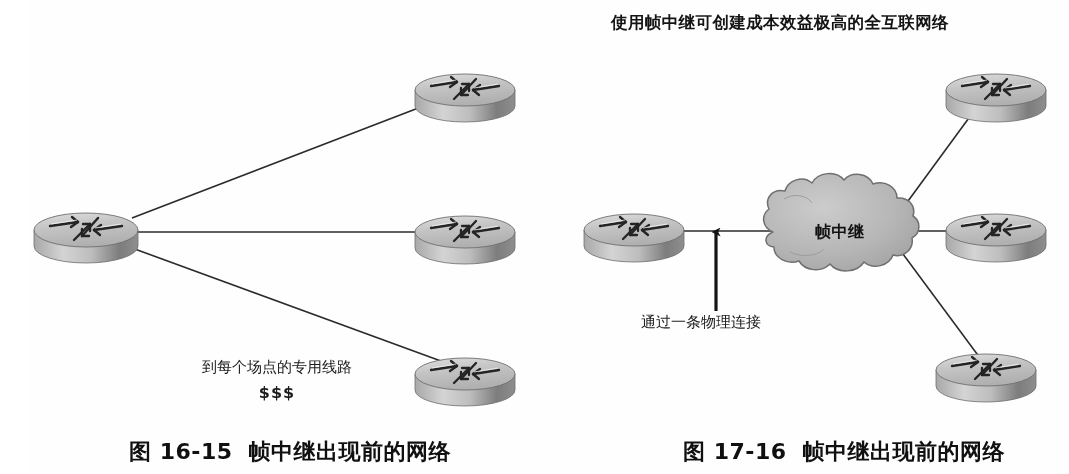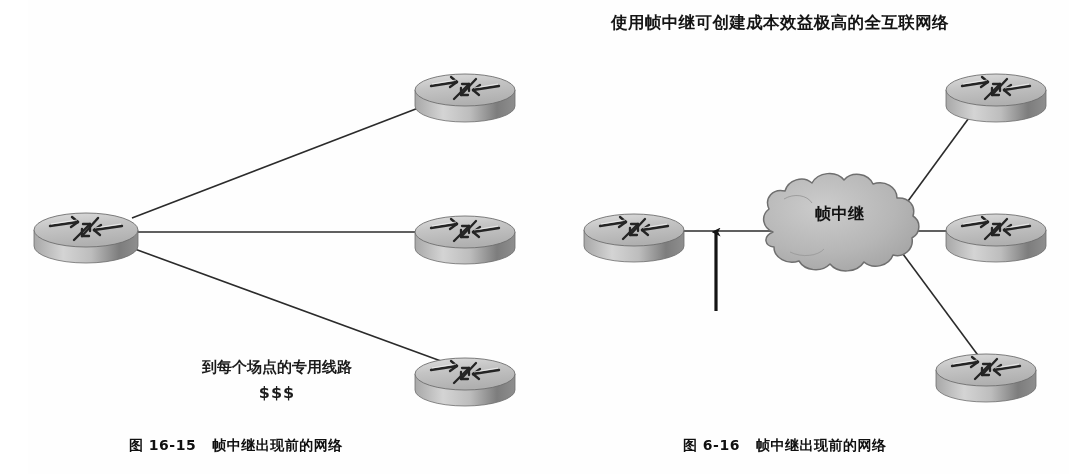--- a/index.html
+++ b/index.html
@@ -35,21 +35,21 @@
   }
   .money {
     font-size: 16px;
     font-weight: bold;
     color: #1b1b1b;
     letter-spacing: 1px;
     text-align: center;
     white-space: nowrap;
   }
   .caption {
-    font-size: 14px;
+    font-size: 22px;
     font-weight: bold;
     color: #101010;
     white-space: nowrap;
     letter-spacing: 0.5px;
   }
   .caption .num { margin-right: 16px; }
   .cloud-label {
     font-size: 16px;
     font-weight: bold;
     color: #121212;
@@ -327,29 +327,30 @@
       </g>
       <g stroke="#f2f2f2" stroke-width="1" fill="none" opacity="0.8">
         <path d="M17 28 L41 24"></path>
           <path d="M83 28 L59 32"></path>
       </g>
     </g>
   </svg>
 
   <div class="abs heading" style="left:583px; top:12px;">使用帧中继可创建成本效益极高的全互联网络</div>
 
-  <div class="abs cloud-label" style="left:771px; top:204px;padding-left:16px;">帧中继</div>
+  <div class="abs cloud-label" style="left:771px; top:222px;padding-left:16px;">帧中继</div>
 
   <div class="abs annot" style="left:578px; top:312px; width:190px;">
+    <div>通过一条物理连接</div>
   </div>
 
-  <div class="abs annot" style="left:134px; top:357px; width:230px;font-weight:bold;">到每个场点的专用线路</div>
+  <div class="abs annot" style="left:134px; top:357px; width:230px;">到每个场点的专用线路</div>
   <div class="abs money" style="left:134px; top:383px; width:230px;">$$$</div>
 
   <div class="abs caption" style="left:101px; top:437px;">
     <span class="num">图 16-15</span><span>帧中继出现前的网络</span>
   </div>
 
   <div class="abs caption" style="left:655px; top:437px;">
-    <span class="num">图 6-16</span><span>帧中继出现前的网络</span>
+    <span class="num">图 17-16</span><span>帧中继出现前的网络</span>
   </div>
 
 </div>
 
 </body></html>

